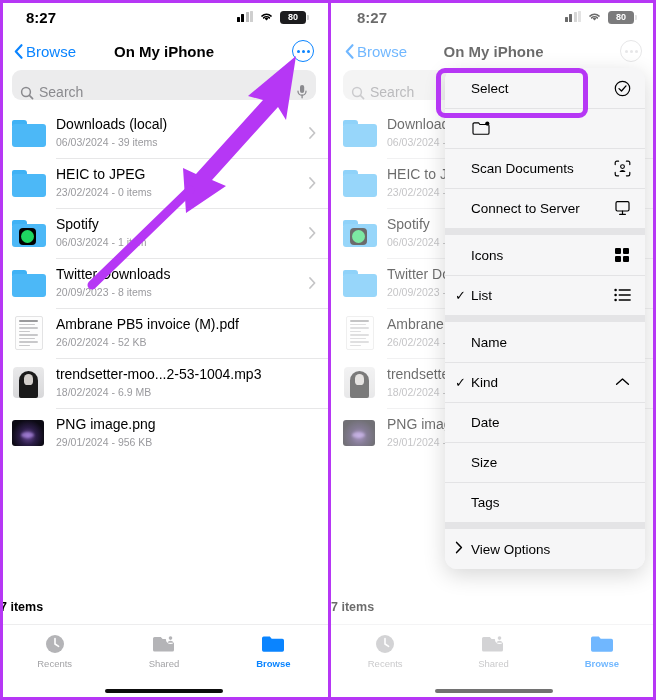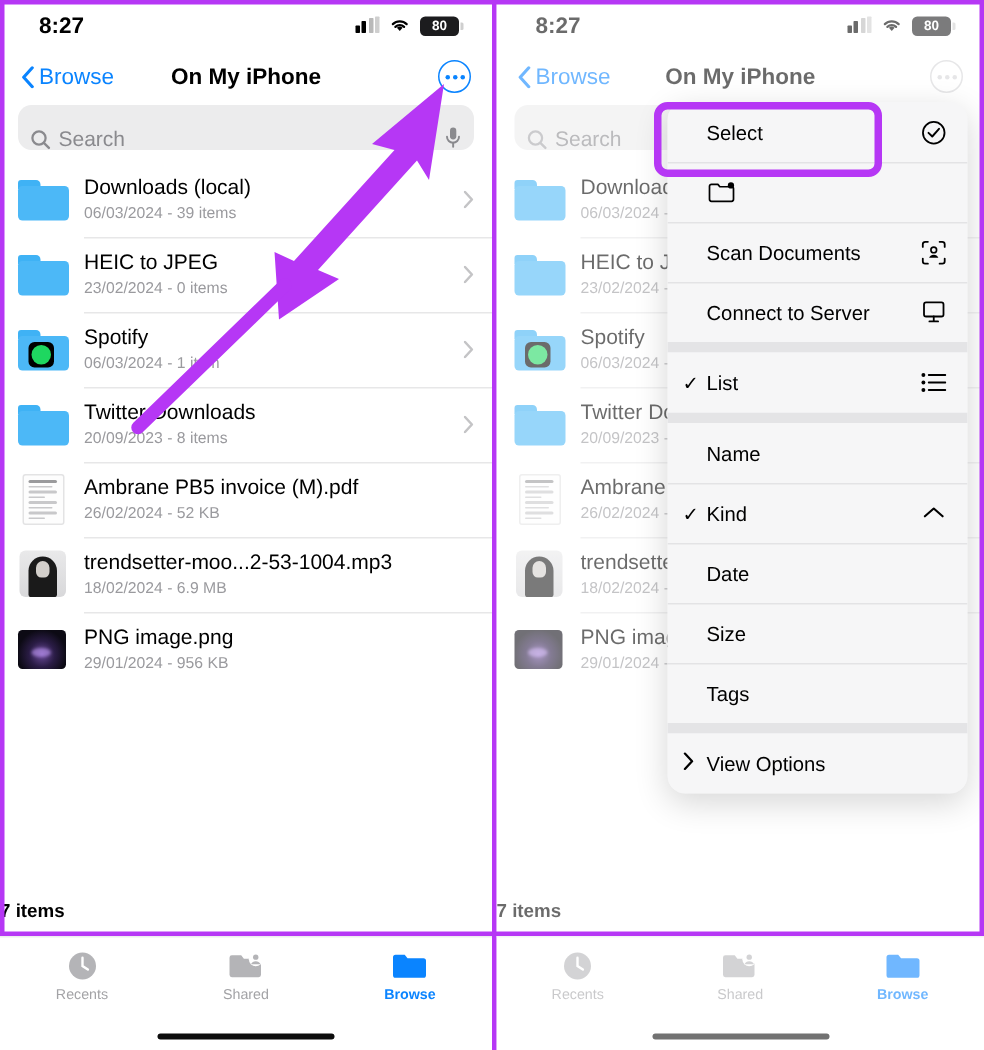--- a/index.html
+++ b/index.html
@@ -4,21 +4,21 @@
 <style>
   * { box-sizing: border-box; margin: 0; padding: 0; }
   html, body {
     width: 656px; height: 700px;
     font-family: "Liberation Sans", sans-serif;
     background: #ffffff;
     overflow: hidden;
   }
   .screenshot {
     position: relative;
-    width: 656px; height: 624px;
+    width: 656px; height: 700px;
     background: #84cc16;
     display: flex;
   }
   
   .screenshot::before {
     content: "";
     position: absolute; left: 0; top: 0; right: 0; bottom: 0;
     border: 3px solid #b637f5;
     pointer-events: none;
     z-index: 60;
@@ -637,20 +637,32 @@
         <span class="micon">
           <svg width="17" height="16" viewBox="0 0 17 16">
               <rect x="2" y="1.6" width="13" height="9.4" rx="1.4" stroke="#000" stroke-width="1.2" fill="none"></rect>
               <path d="M8.5 11v3.2M5.6 14.3h5.8" stroke="#000" stroke-width="1.2" stroke-linecap="round"></path>
             </svg>
         </span>
       </div>
 
       <div class="mgap"></div>
 
+      <div class="mitem">
+        <span class="check"></span>
+        <span class="mlabel">Icons</span>
+        <span class="micon">
+          <svg width="16" height="16" viewBox="0 0 16 16">
+              <rect x="1" y="1" width="6" height="6" rx="1.1" fill="#000"></rect>
+              <rect x="9" y="1" width="6" height="6" rx="1.1" fill="#000"></rect>
+              <rect x="1" y="9" width="6" height="6" rx="1.1" fill="#000"></rect>
+              <rect x="9" y="9" width="6" height="6" rx="1.1" fill="#000"></rect>
+            </svg>
+        </span>
+      </div>
 
       <div class="mitem">
         <span class="check">✓</span>
         <span class="mlabel">List</span>
         <span class="micon">
           <svg width="17" height="14" viewBox="0 0 17 14">
               <circle cx="1.6" cy="2" r="1.3" fill="#000"></circle>
               <circle cx="1.6" cy="7" r="1.3" fill="#000"></circle>
               <circle cx="1.6" cy="12" r="1.3" fill="#000"></circle>
               <path d="M5.2 2h11M5.2 7h11M5.2 12h11" stroke="#000" stroke-width="1.3" stroke-linecap="round"></path>

